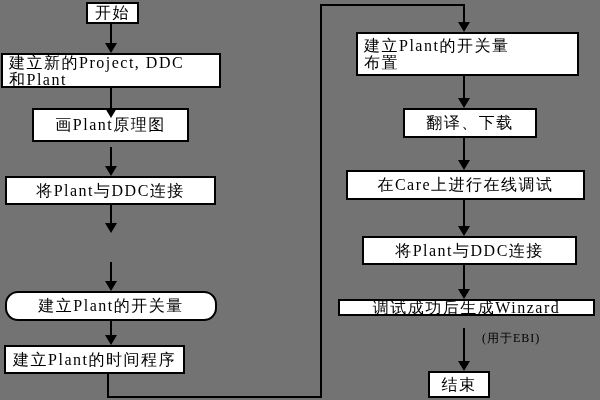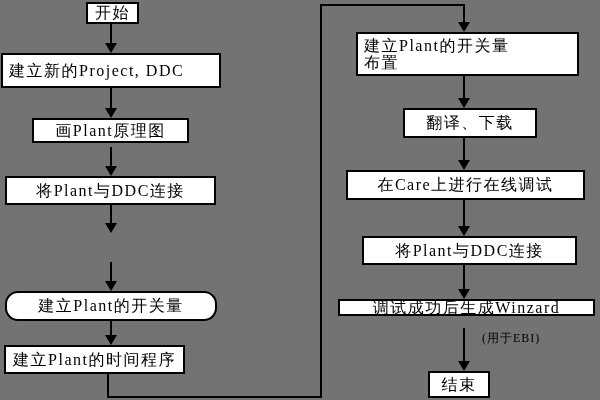--- a/index.html
+++ b/index.html
@@ -61,23 +61,24 @@
 </style>
 </head>
 <body>
 
 <div class="canvas">
 
   <div class="node" style="left:86px; top:2px; width:53px; height:22px;">开始</div>
 
   <div class="node multiline" style="left:1px; top:53px; width:220px; height:35px;">
     <span>建立新的Project, DDC</span>
+    <span>和Plant</span>
   </div>
 
-  <div class="node" style="left:32px; top:118px; width:157px; height:25px;">画Plant原理图</div>
+  <div class="node" style="left:32px; top:108px; width:157px; height:34px;">画Plant原理图</div>
 
   <div class="node" style="left:5px; top:176px; width:211px; height:29px;">将Plant与DDC连接</div>
 
 
   <div class="node" style="left:5px; top:291px; width:212px; height:30px;border-radius:13px;">建立Plant的开关量</div>
 
   <div class="node" style="left:4px; top:345px; width:181px; height:29px;">建立Plant的时间程序</div>
 
   <div class="node multiline" style="left:356px; top:32px; width:223px; height:44px;">
     <span>建立Plant的开关量</span>

